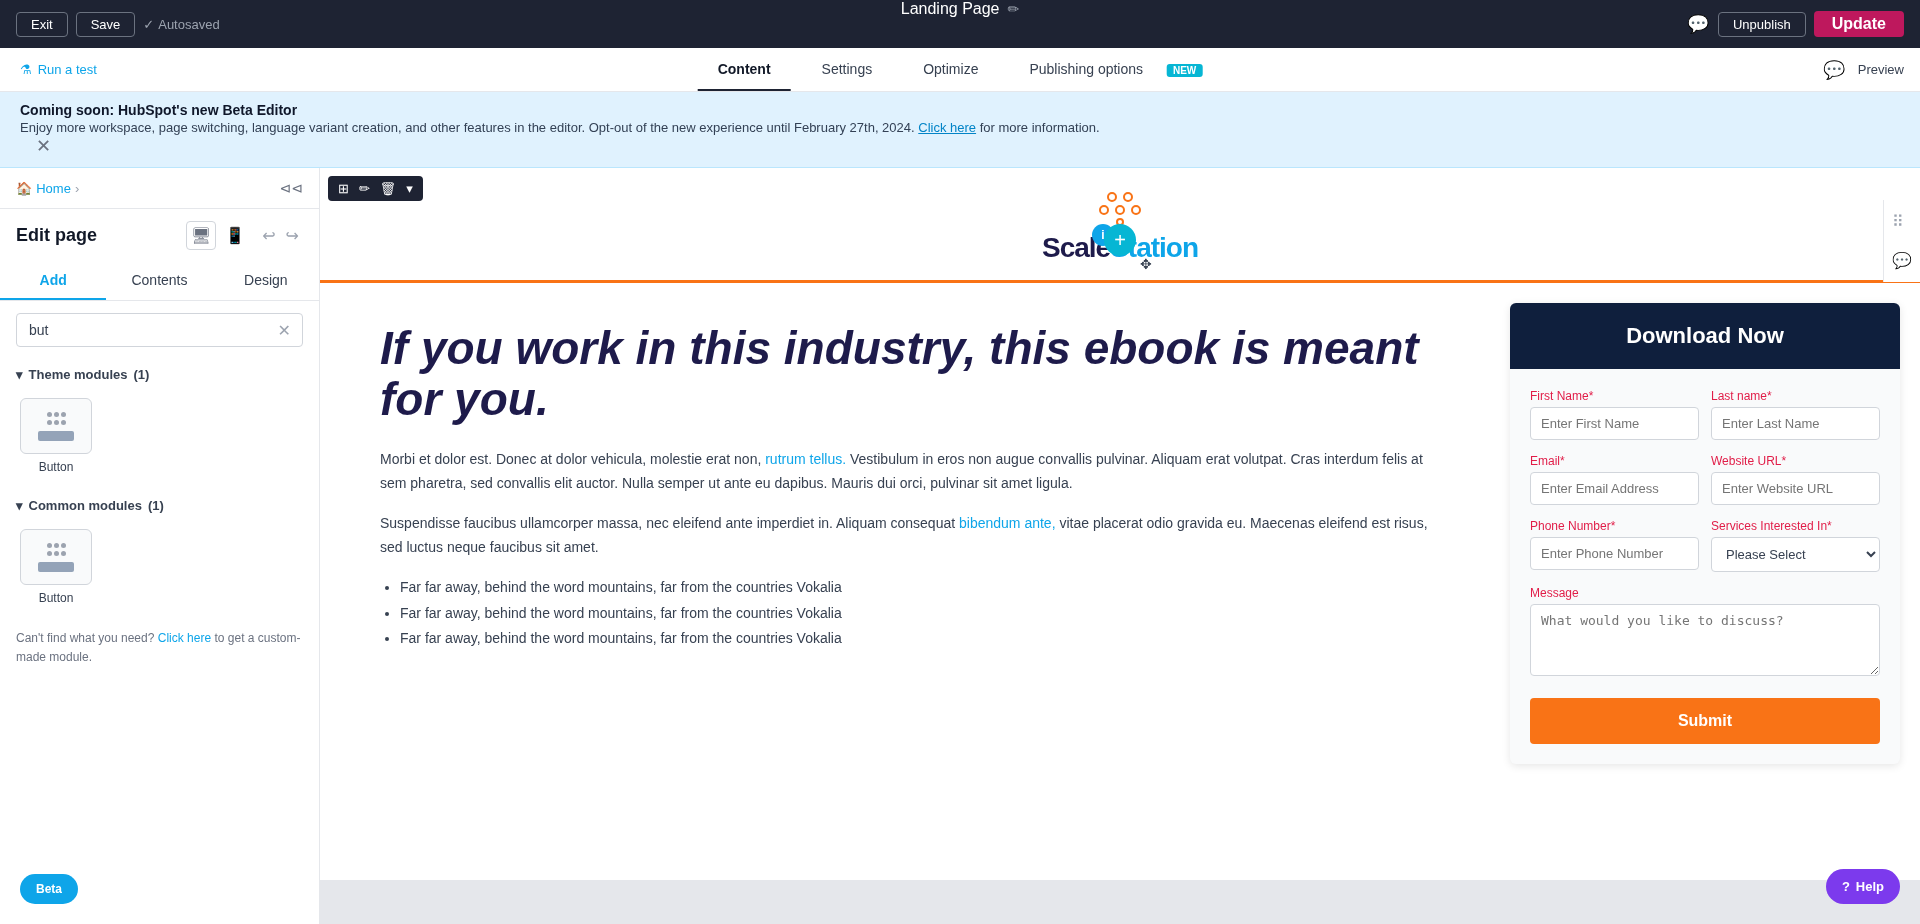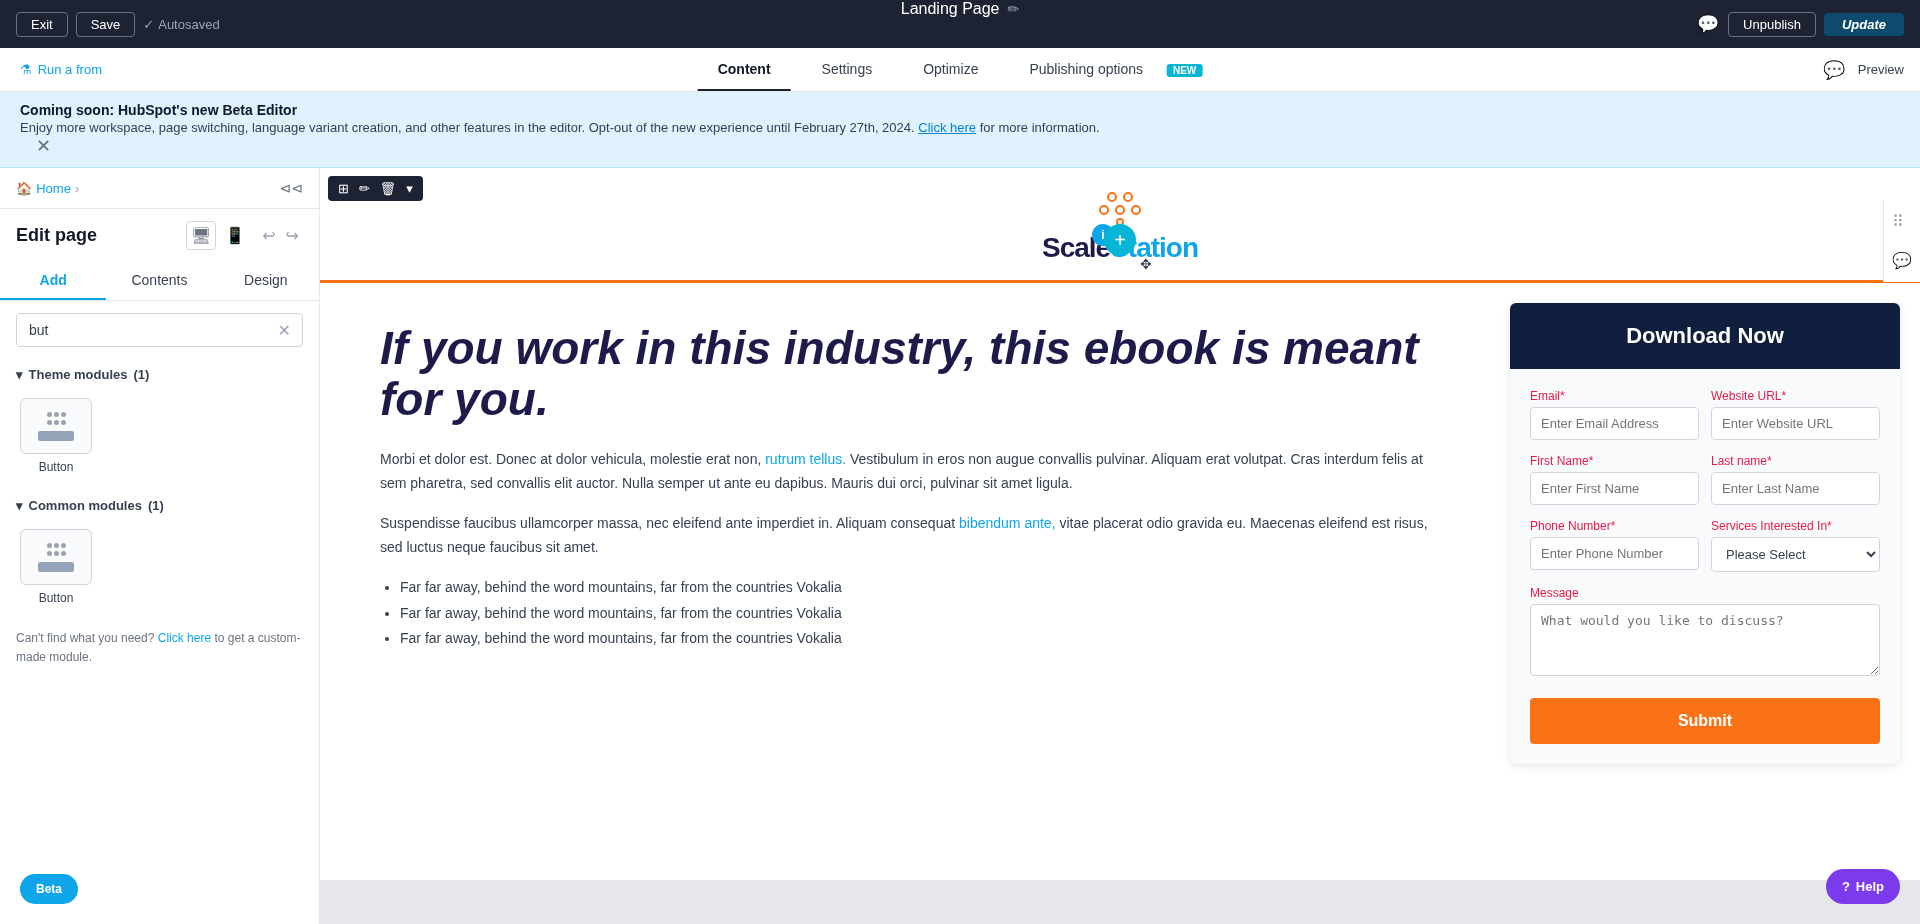--- a/index.html
+++ b/index.html
@@ -25,22 +25,22 @@
     .autosaved { color: #9ca3af; font-size: 13px; display: flex; align-items: center; gap: 4px; }
 
     .page-title { color: #fff; font-size: 16px; font-weight: 500; display: flex; align-items: center; gap: 8px; }
     .edit-icon { color: #9ca3af; cursor: pointer; font-size: 14px; }
 
     .btn-unpublish {
       background: transparent; border: 1px solid #6b7280; color: #fff;
       padding: 4px 14px; border-radius: 4px; cursor: pointer; font-size: 13px;
     }
     .btn-update {
-      background: #0c4a6e; border: none; color: #fff;
-      padding: 4px 18px; border-radius: 4px; cursor: pointer; font-size: 13px; font-weight: 600; font-style: italic;
+      background: #be185d; border: none; color: #fff;
+      padding: 4px 18px; border-radius: 4px; cursor: pointer; font-size: 16px; font-weight: 600;
     }
     .icon-chat { color: #9ca3af; font-size: 18px; cursor: pointer; }
 
     
     .secondnav {
       display: flex; align-items: center; background: #fff;
       border-bottom: 1px solid #e5e7eb; height: 44px; padding: 0 20px;
       position: relative; z-index: 99;
     }
     .run-test { display: flex; align-items: center; gap: 6px; color: #0ea5e9; font-size: 13px; cursor: pointer; font-weight: 500; }
@@ -242,21 +242,21 @@
   <div class="topbar-right">
     <span class="icon-chat">💬</span>
     <button class="btn-unpublish">Unpublish</button>
     <button class="btn-update">Update</button>
   </div>
 </div>
 
 <div class="secondnav">
   <div class="run-test">
     <span>⚗</span>
-    <span>Run a from</span>
+    <span>Run a test</span>
   </div>
   <div class="nav-tabs">
     <span class="nav-tab active">Content</span>
     <span class="nav-tab">Settings</span>
     <span class="nav-tab">Optimize</span>
     <span class="nav-tab">
       <span>Publishing options</span>
       <span class="new-badge">NEW</span>
     </span>
   </div>
@@ -437,44 +437,44 @@
         <div class="content-right">
           <div class="form-panel">
             <div class="form-header">
               <div class="form-header-title">Download Now</div>
             </div>
             <div class="form-body">
               
               <div class="form-row">
                 <div class="form-field">
                   <label class="form-label">
+                    <span>First Name</span><span>*</span>
+                  </label>
+                  <input class="form-input" type="text" placeholder="Enter First Name" style="">
+                </div>
+                <div class="form-field">
+                  <label class="form-label">
+                    <span>Last name</span><span>*</span>
+                  </label>
+                  <input class="form-input" type="text" placeholder="Enter Last Name" style="">
+                </div>
+              </div>
+              
+              <div class="form-row">
+                <div class="form-field">
+                  <label class="form-label">
                     <span>Email</span><span>*</span>
                   </label>
                   <input class="form-input" type="email" placeholder="Enter Email Address" style="">
                 </div>
                 <div class="form-field">
                   <label class="form-label">
                     <span>Website URL</span><span>*</span>
                   </label>
                   <input class="form-input" type="text" placeholder="Enter Website URL" style="">
-                </div>
-              </div>
-              
-              <div class="form-row">
-                <div class="form-field">
-                  <label class="form-label">
-                    <span>First Name</span><span>*</span>
-                  </label>
-                  <input class="form-input" type="text" placeholder="Enter First Name" style="">
-                </div>
-                <div class="form-field">
-                  <label class="form-label">
-                    <span>Last name</span><span>*</span>
-                  </label>
-                  <input class="form-input" type="text" placeholder="Enter Last Name" style="">
                 </div>
               </div>
               
               <div class="form-row">
                 <div class="form-field">
                   <label class="form-label">
                     <span>Phone Number</span><span>*</span>
                   </label>
                   <input class="form-input" type="text" placeholder="Enter Phone Number" style="">
                 </div>

